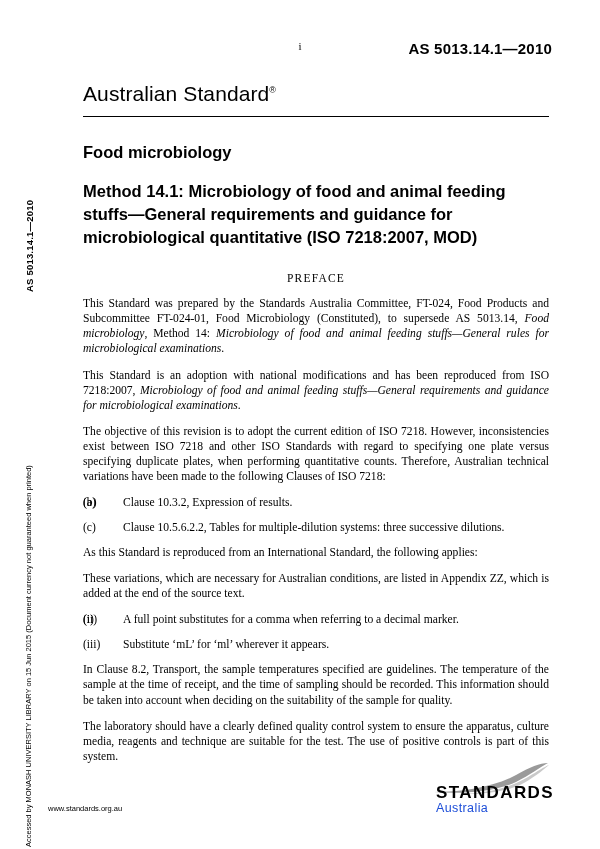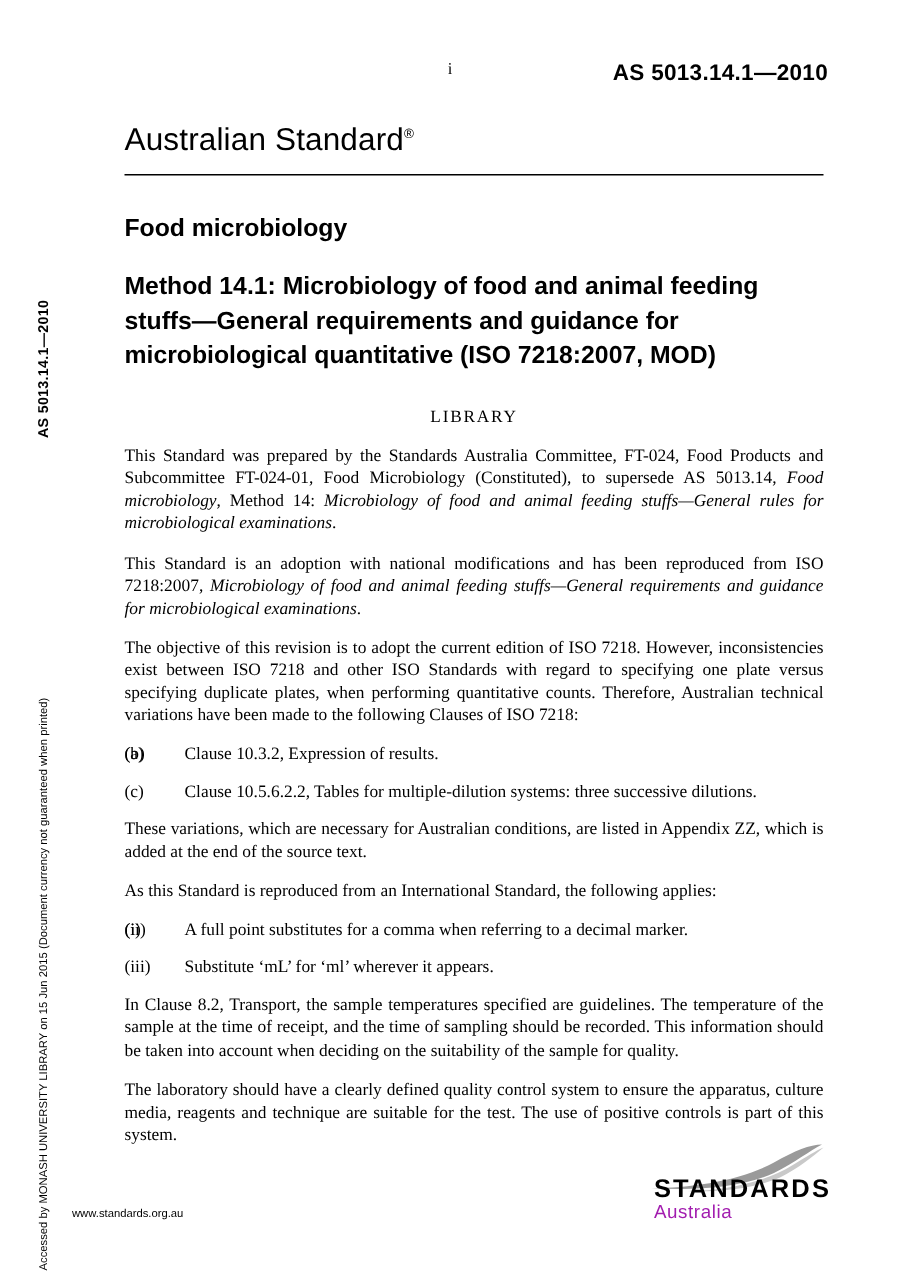--- a/index.html
+++ b/index.html
@@ -159,21 +159,21 @@
     font-weight: bold;
     letter-spacing: 1.4px;
     display: block;
     line-height: 1.05;
   }
   .logo-text .l2 {
     font-size: 12.5px;
     font-weight: normal;
     letter-spacing: 0.4px;
     display: block;
-    color: #a21caf;
+    color: #1d4ed8;
     line-height: 1.05;
   }
   .swoosh {
     position: absolute;
     right: 4px;
     top: 0px;
     width: 118px;
     height: 34px;
   }
 </style>
@@ -189,34 +189,34 @@
   <div class="doc-id">AS 5013.14.1—2010</div>
 
   <div class="content">
 
     <div class="brand"><span>Australian Standard</span><sup>®</sup></div>
     <hr class="rule">
 
     <h1 class="title-1">Food microbiology</h1>
     <h2 class="title-2">Method 14.1:  Microbiology of food and animal feeding stuffs—General requirements and guidance for microbiological quantitative (ISO 7218:2007, MOD)</h2>
 
-    <div class="preface-heading">LIBRARY</div>
+    <div class="preface-heading">PREFACE</div>
 
     <p class="body" id="p1"><span>This Standard was prepared by the Standards Australia Committee, FT-024, Food Products and Subcommittee FT-024-01, Food Microbiology (Constituted), to supersede AS 5013.14, </span><span class="it">Food microbiology</span><span>, Method 14: </span><span class="it">Microbiology of food and animal feeding stuffs—General rules for microbiological examinations</span><span>.</span></p>
     <p class="body" id="p2"><span>This Standard is an adoption with national modifications and has been reproduced from ISO 7218:2007, </span><span class="it">Microbiology of food and animal feeding stuffs—General requirements and guidance for microbiological examinations</span><span>.</span></p>
     <p class="body" id="p3"><span>The objective of this revision is to adopt the current edition of ISO 7218. However, inconsistencies exist between ISO 7218 and other ISO Standards with regard to specifying one plate versus specifying duplicate plates, when performing quantitative counts. Therefore, Australian technical variations have been made to the following Clauses of ISO 7218:</span></p>
 
     <div class="list-block" id="list-alpha">
         <div class="list-item"><span class="marker">(a)</span></div>
         <div class="list-item"><span class="marker">(b)</span><span>Clause 10.3.2, Expression of results.</span></div>
         <div class="list-item"><span class="marker">(c)</span><span>Clause 10.5.6.2.2, Tables for multiple-dilution systems: three successive dilutions.</span></div>
       </div>
 
+    <p class="body">As this Standard is reproduced from an International Standard, the following applies:</p>
     <p class="body">These variations, which are necessary for Australian conditions, are listed in Appendix ZZ, which is added at the end of the source text.</p>
-    <p class="body">As this Standard is reproduced from an International Standard, the following applies:</p>
 
     <div class="list-block" id="list-roman">
         <div class="list-item"><span class="marker">(i)</span></div>
         <div class="list-item"><span class="marker">(ii)</span><span>A full point substitutes for a comma when referring to a decimal marker.</span></div>
         <div class="list-item"><span class="marker">(iii)</span><span>Substitute ‘mL’ for ‘ml’ wherever it appears.</span></div>
       </div>
 
     <p class="body">In Clause 8.2, Transport, the sample temperatures specified are guidelines. The temperature of the sample at the time of receipt, and the time of sampling should be recorded. This information should be taken into account when deciding on the suitability of the sample for quality.</p>
     <p class="body">The laboratory should have a clearly defined quality control system to ensure the apparatus, culture media, reagents and technique are suitable for the test. The use of positive controls is part of this system.</p>
 

